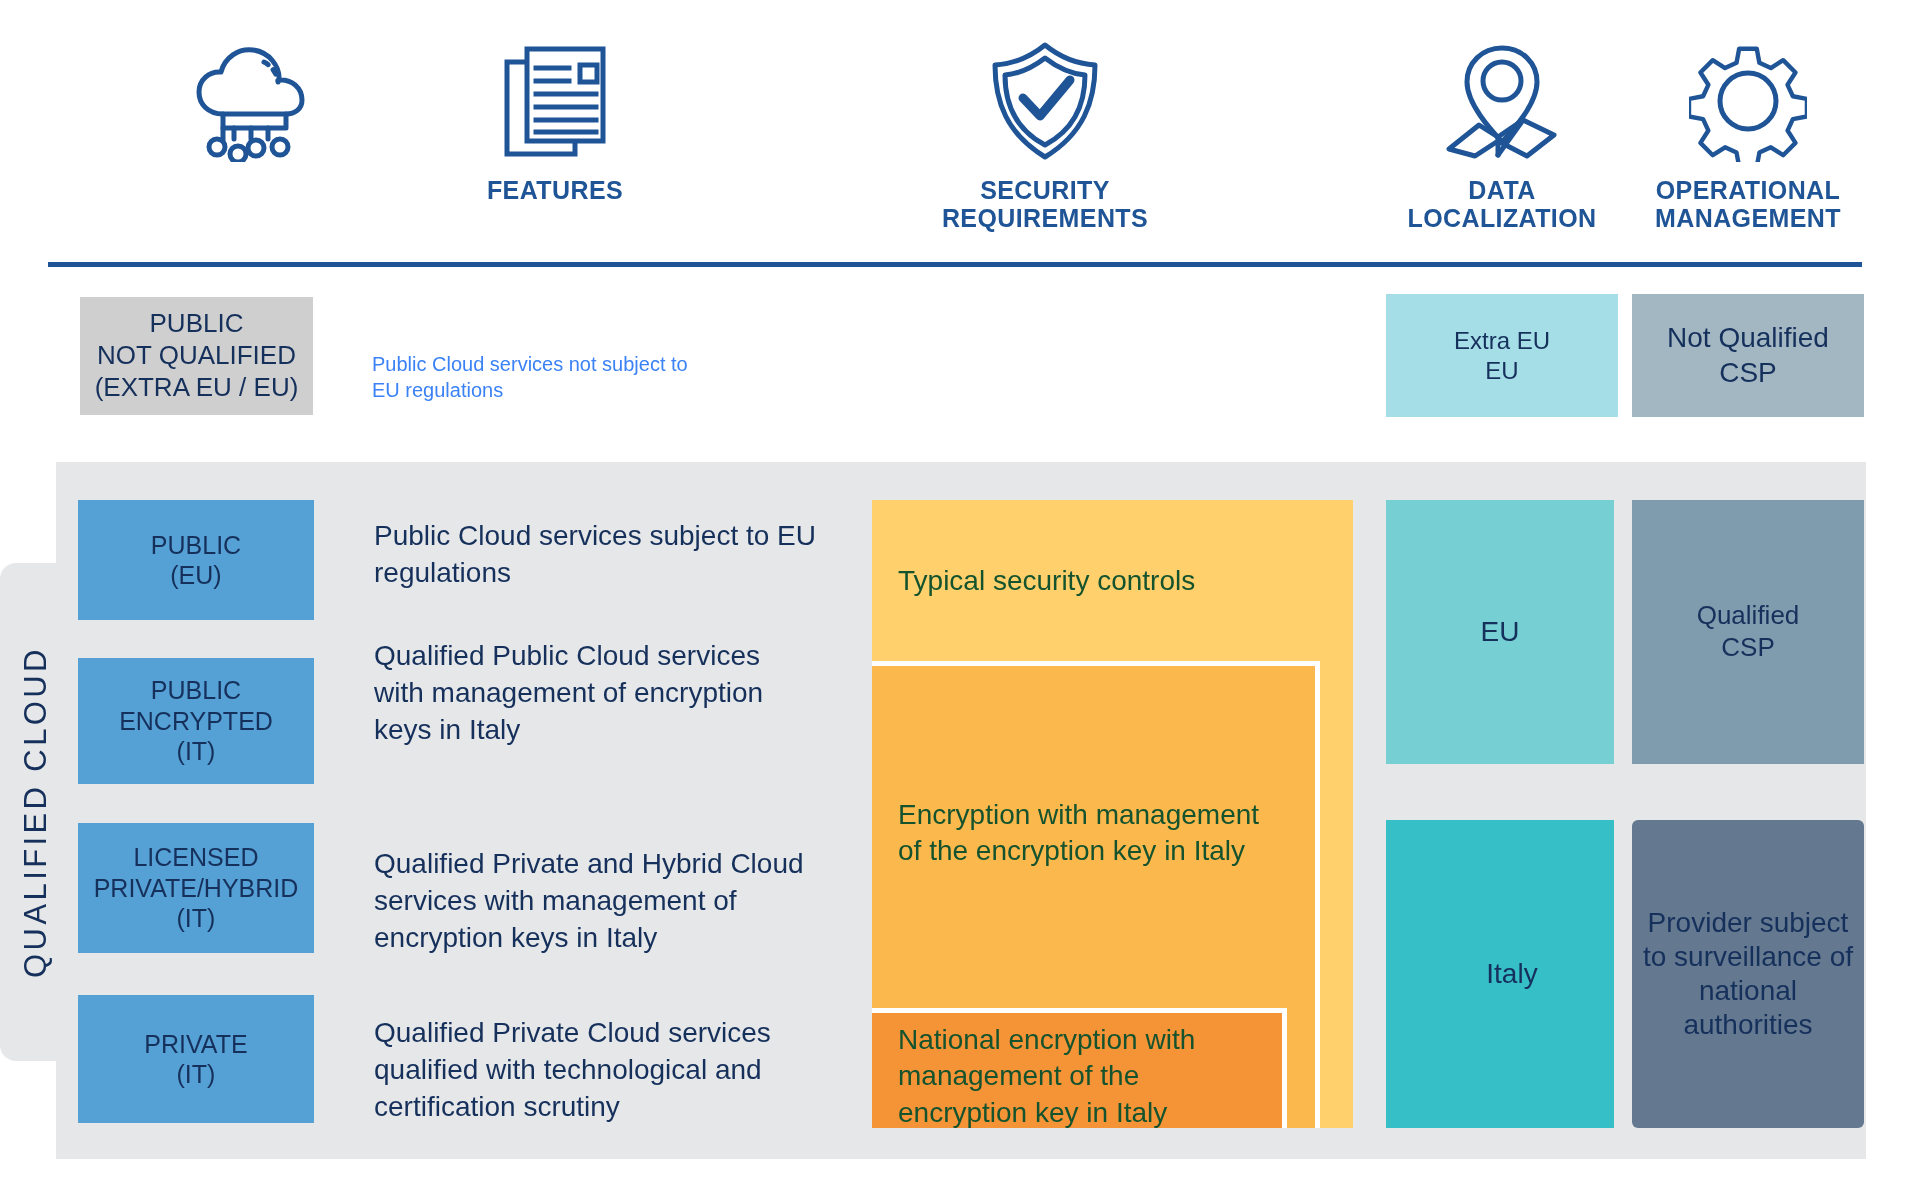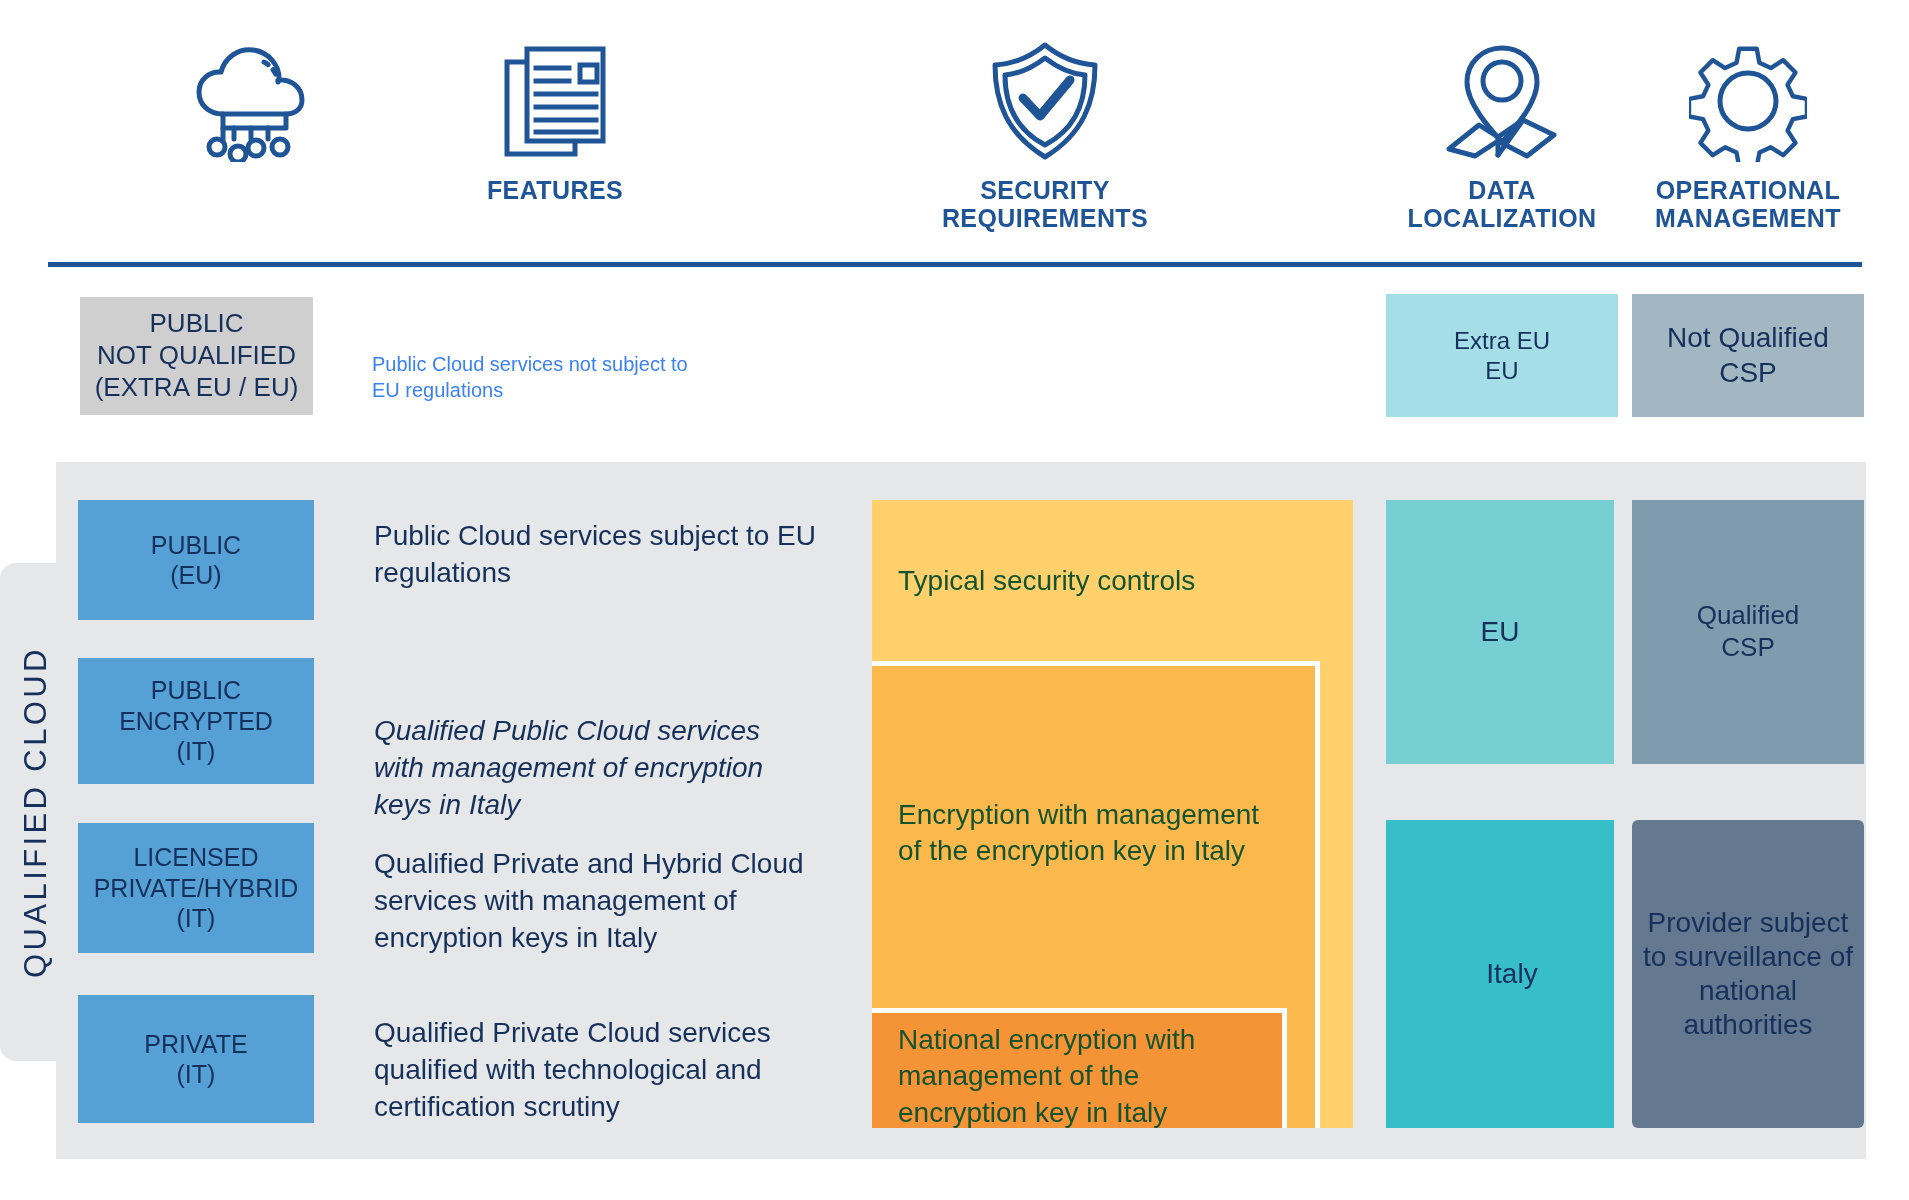--- a/index.html
+++ b/index.html
@@ -107,21 +107,21 @@
   
   .fdesc {
     position: absolute;
     left: 374px; width: 470px;
     color: #16305C;
     font-size: 28px;
     line-height: 1.32;
     white-space: pre-line;
   }
   .fdesc.f0 { top: 518px; }
-  .fdesc.f1 { top: 713px; font-style: italic; }
+  .fdesc.f1 { top: 638px; }
   .fdesc.f2 { top: 846px; }
   .fdesc.f3 { top: 1015px; }
 
   
   .sec-outer {
     position: absolute;
     left: 872px; top: 500px; width: 481px; height: 628px;
     background: #FFD06B;
   }
   .sec-mid {

